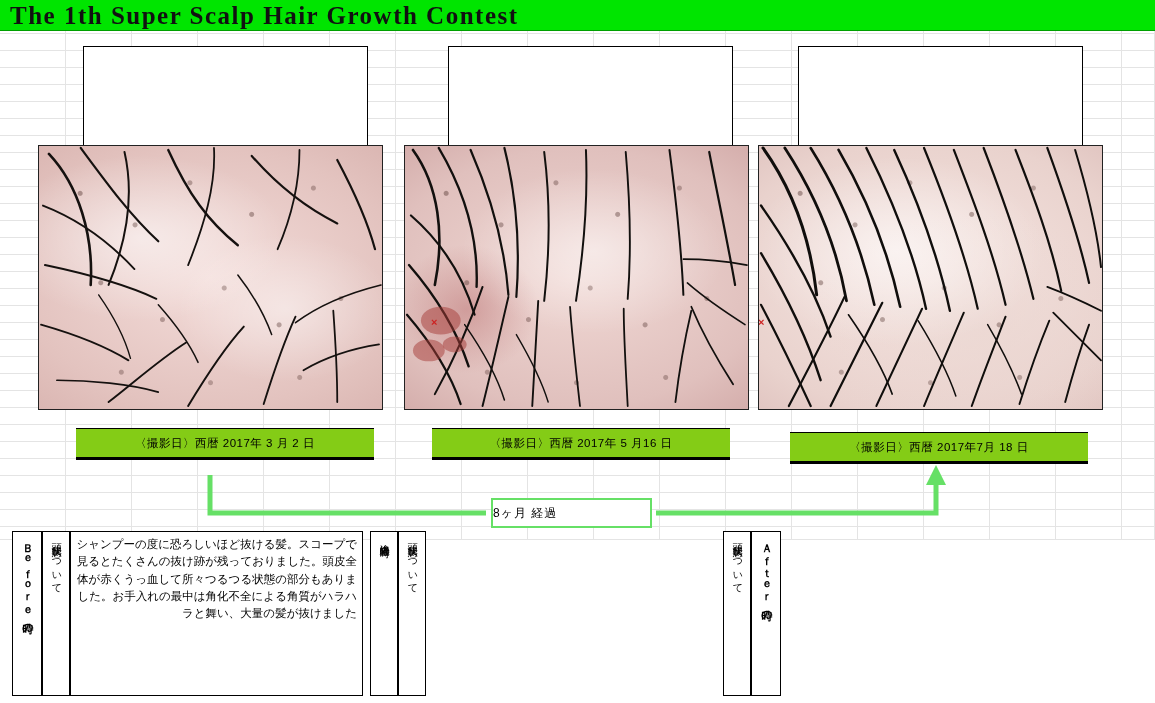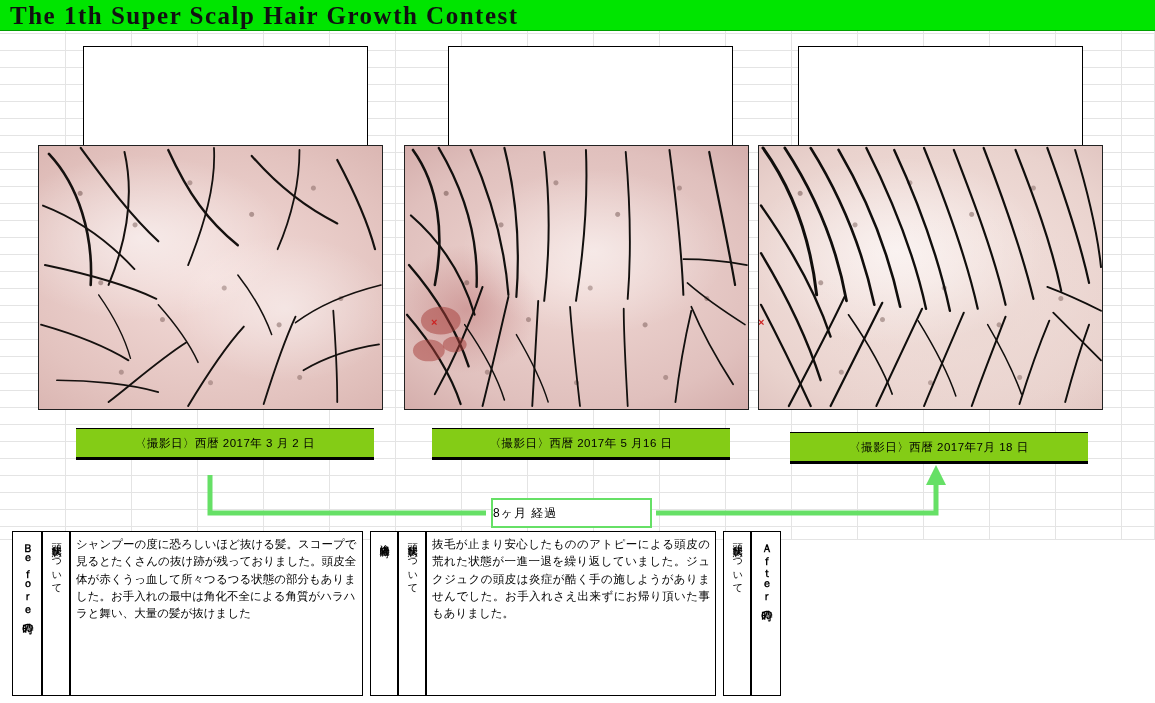--- a/index.html
+++ b/index.html
@@ -178,21 +178,21 @@
   }
   .cbox .ctext {
     font-size: 11.5px;
     line-height: 1.5;
     color: #000;
     text-align: justify;
     text-justify: inter-character;
     letter-spacing: 0px;
     display: block;
   }
-  .cbox.center .ctext { text-align: left; }
+  .cbox.center .ctext { text-align: right; }
 </style>
 </head>
 <body>
 
 <div id="page">
 
   <div id="grid"></div>
 
   <div id="titlebar">
     <div id="title-en">The  1th  Super  Scalp  Hair  Growth  Contest</div>
@@ -347,23 +347,20 @@
   <div class="cbox center" style="left:70px; top:531px; width:293px; height:165px;">
     <span class="ctext">シャンプーの度に恐ろしいほど抜ける髪。スコープで見るとたくさんの抜け跡が残っておりました。頭皮全体が赤くうっ血して所々つるつる状態の部分もありました。お手入れの最中は角化不全による角質がハラハラと舞い、大量の髪が抜けました</span>
   </div>
 
   <div class="vlabel" style="left:370px; top:531px; width:28px; height:165px;">
     <span class="vtext">途中経過時の</span>
   </div>
   <div class="vlabel" style="left:398px; top:531px; width:28px; height:165px;">
     <span class="vtext">頭皮状態について</span>
   </div>
-  <div class="cbox" style="left:426px; top:531px; width:290px; height:165px;">
-    <span class="ctext">抜毛が止まり安心したもののアトピーによる頭皮の荒れた状態が一進一退を繰り返していました。ジュクジュクの頭皮は炎症が酷く手の施しようがありませんでした。お手入れさえ出来ずにお帰り頂いた事もありました。</span>
-  </div>
 
   <div class="vlabel" style="left:723px; top:531px; width:28px; height:165px;">
     <span class="vtext">頭皮状態について</span>
   </div>
   <div class="vlabel em" style="left:751px; top:531px; width:30px; height:165px;">
     <span class="vtext">Ａｆｔｅｒ時の</span>
   </div>
 
 </div>
 

